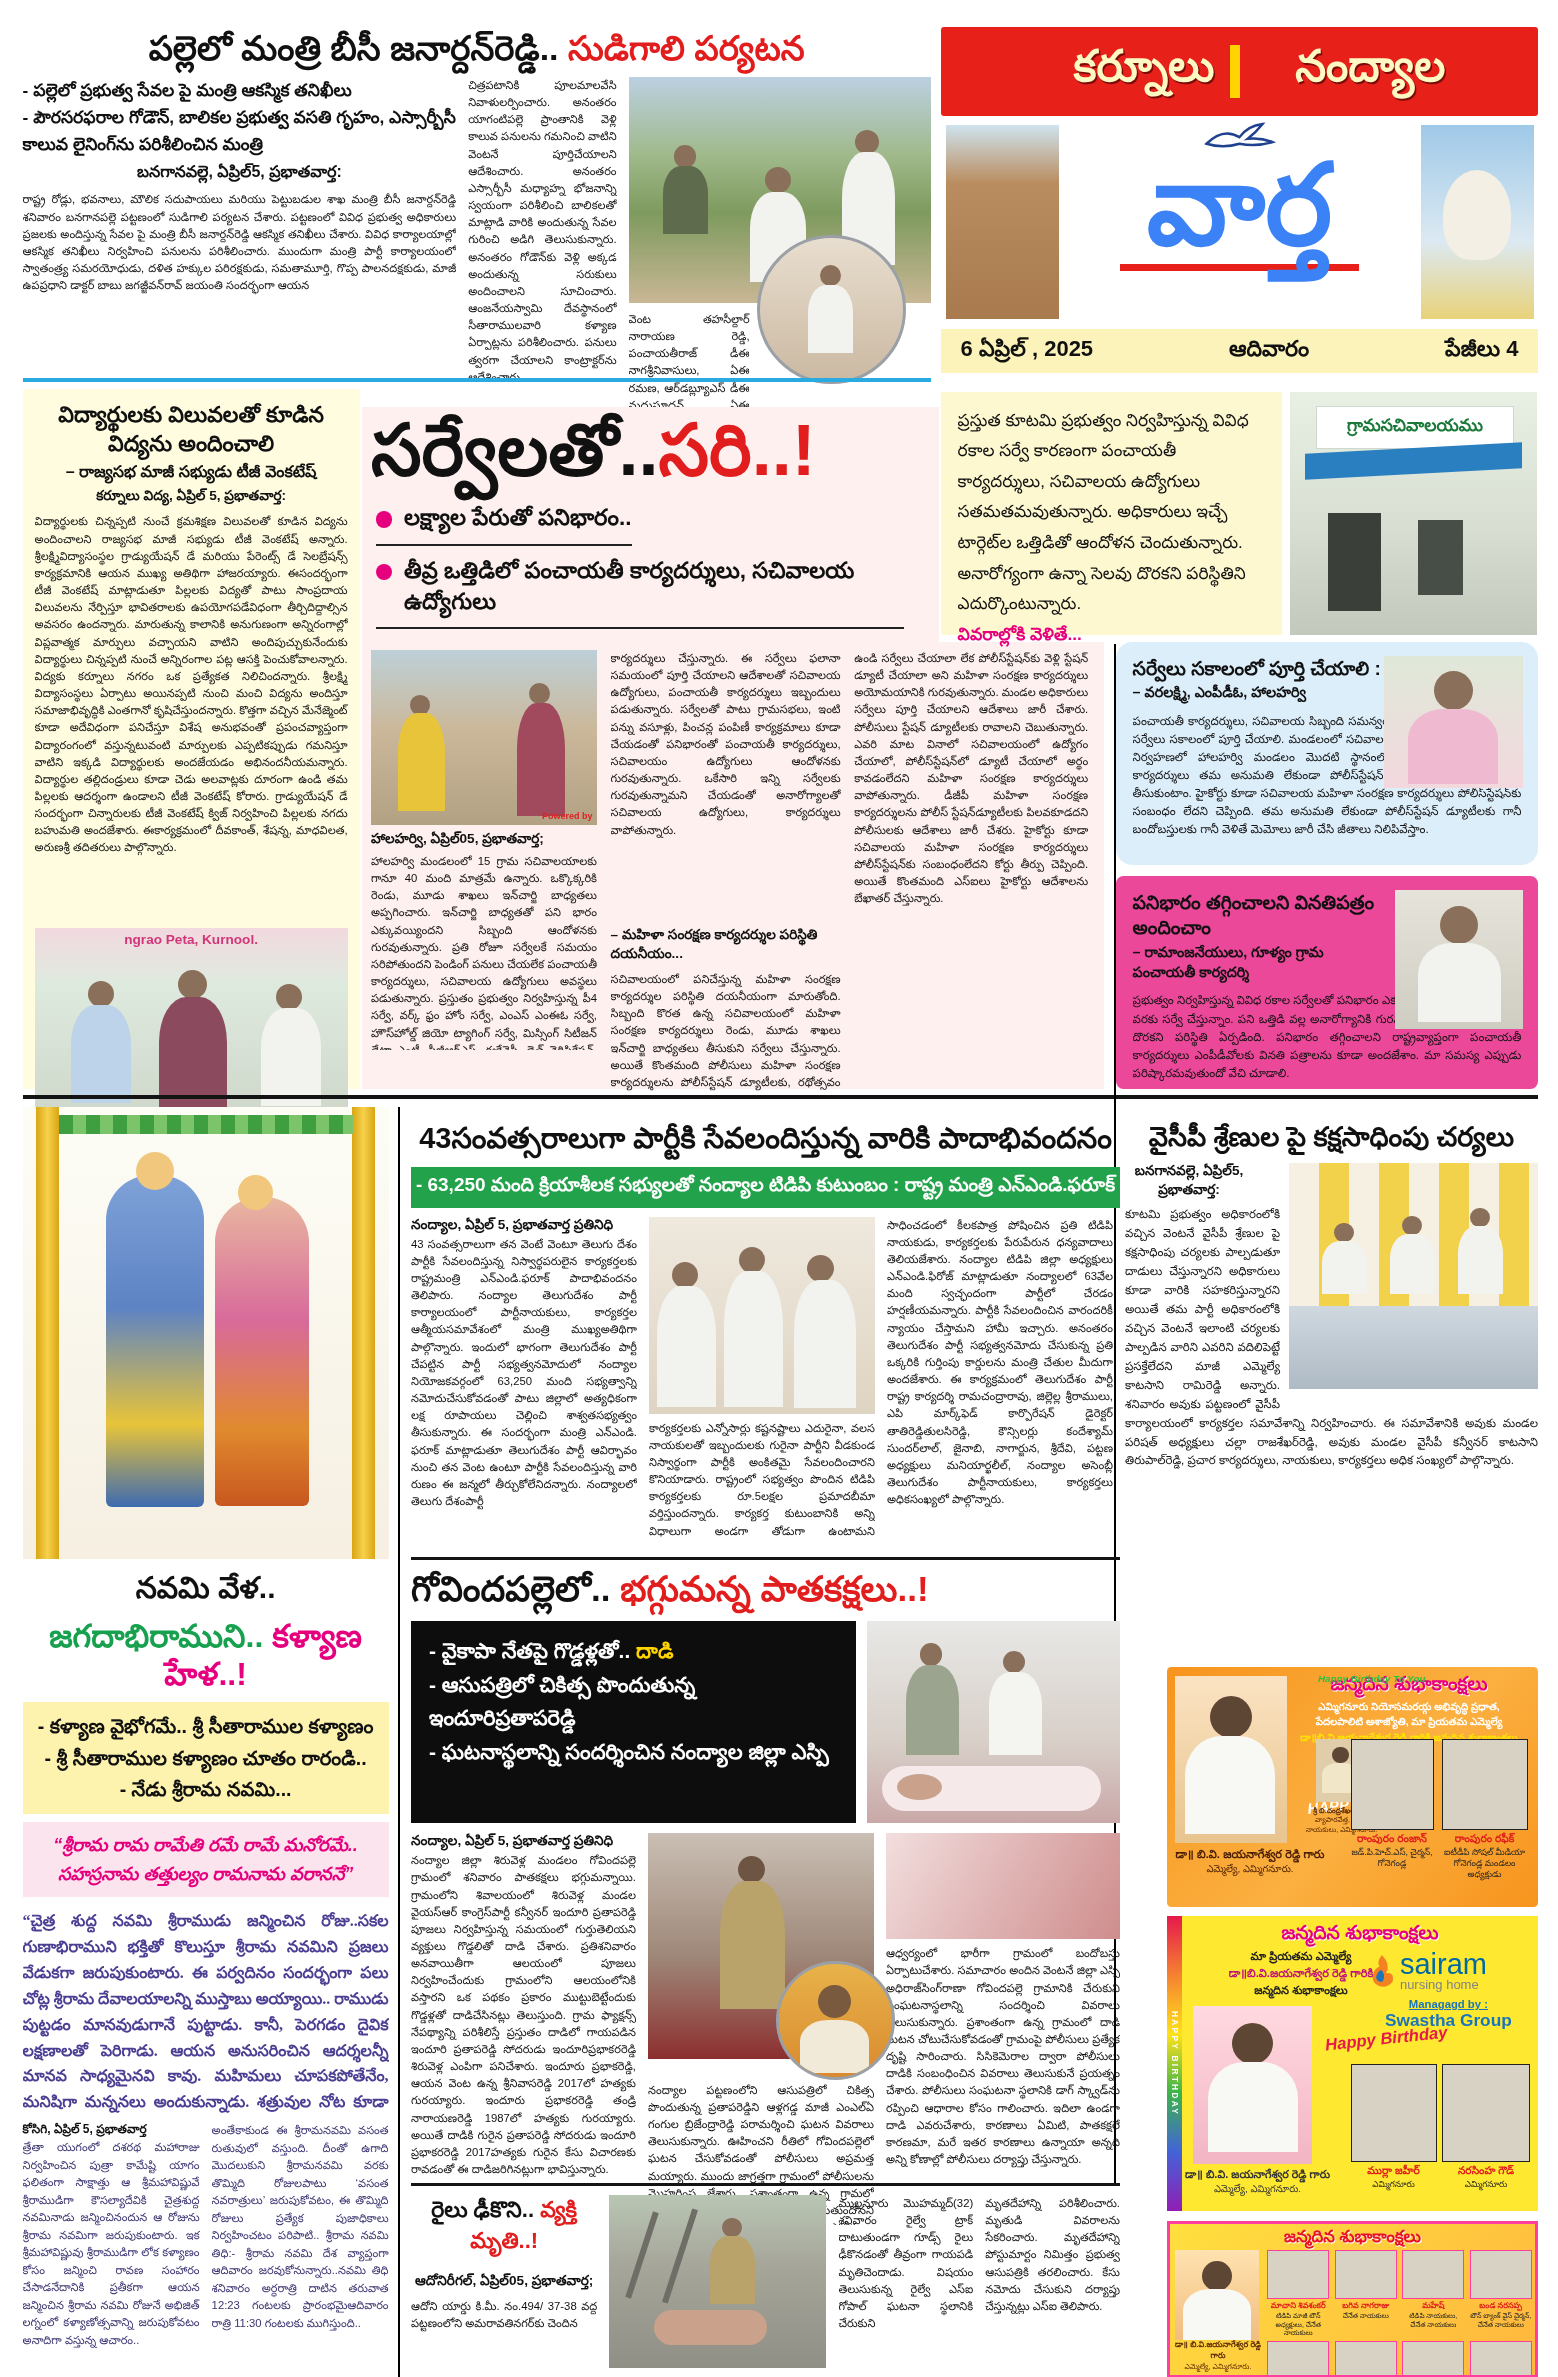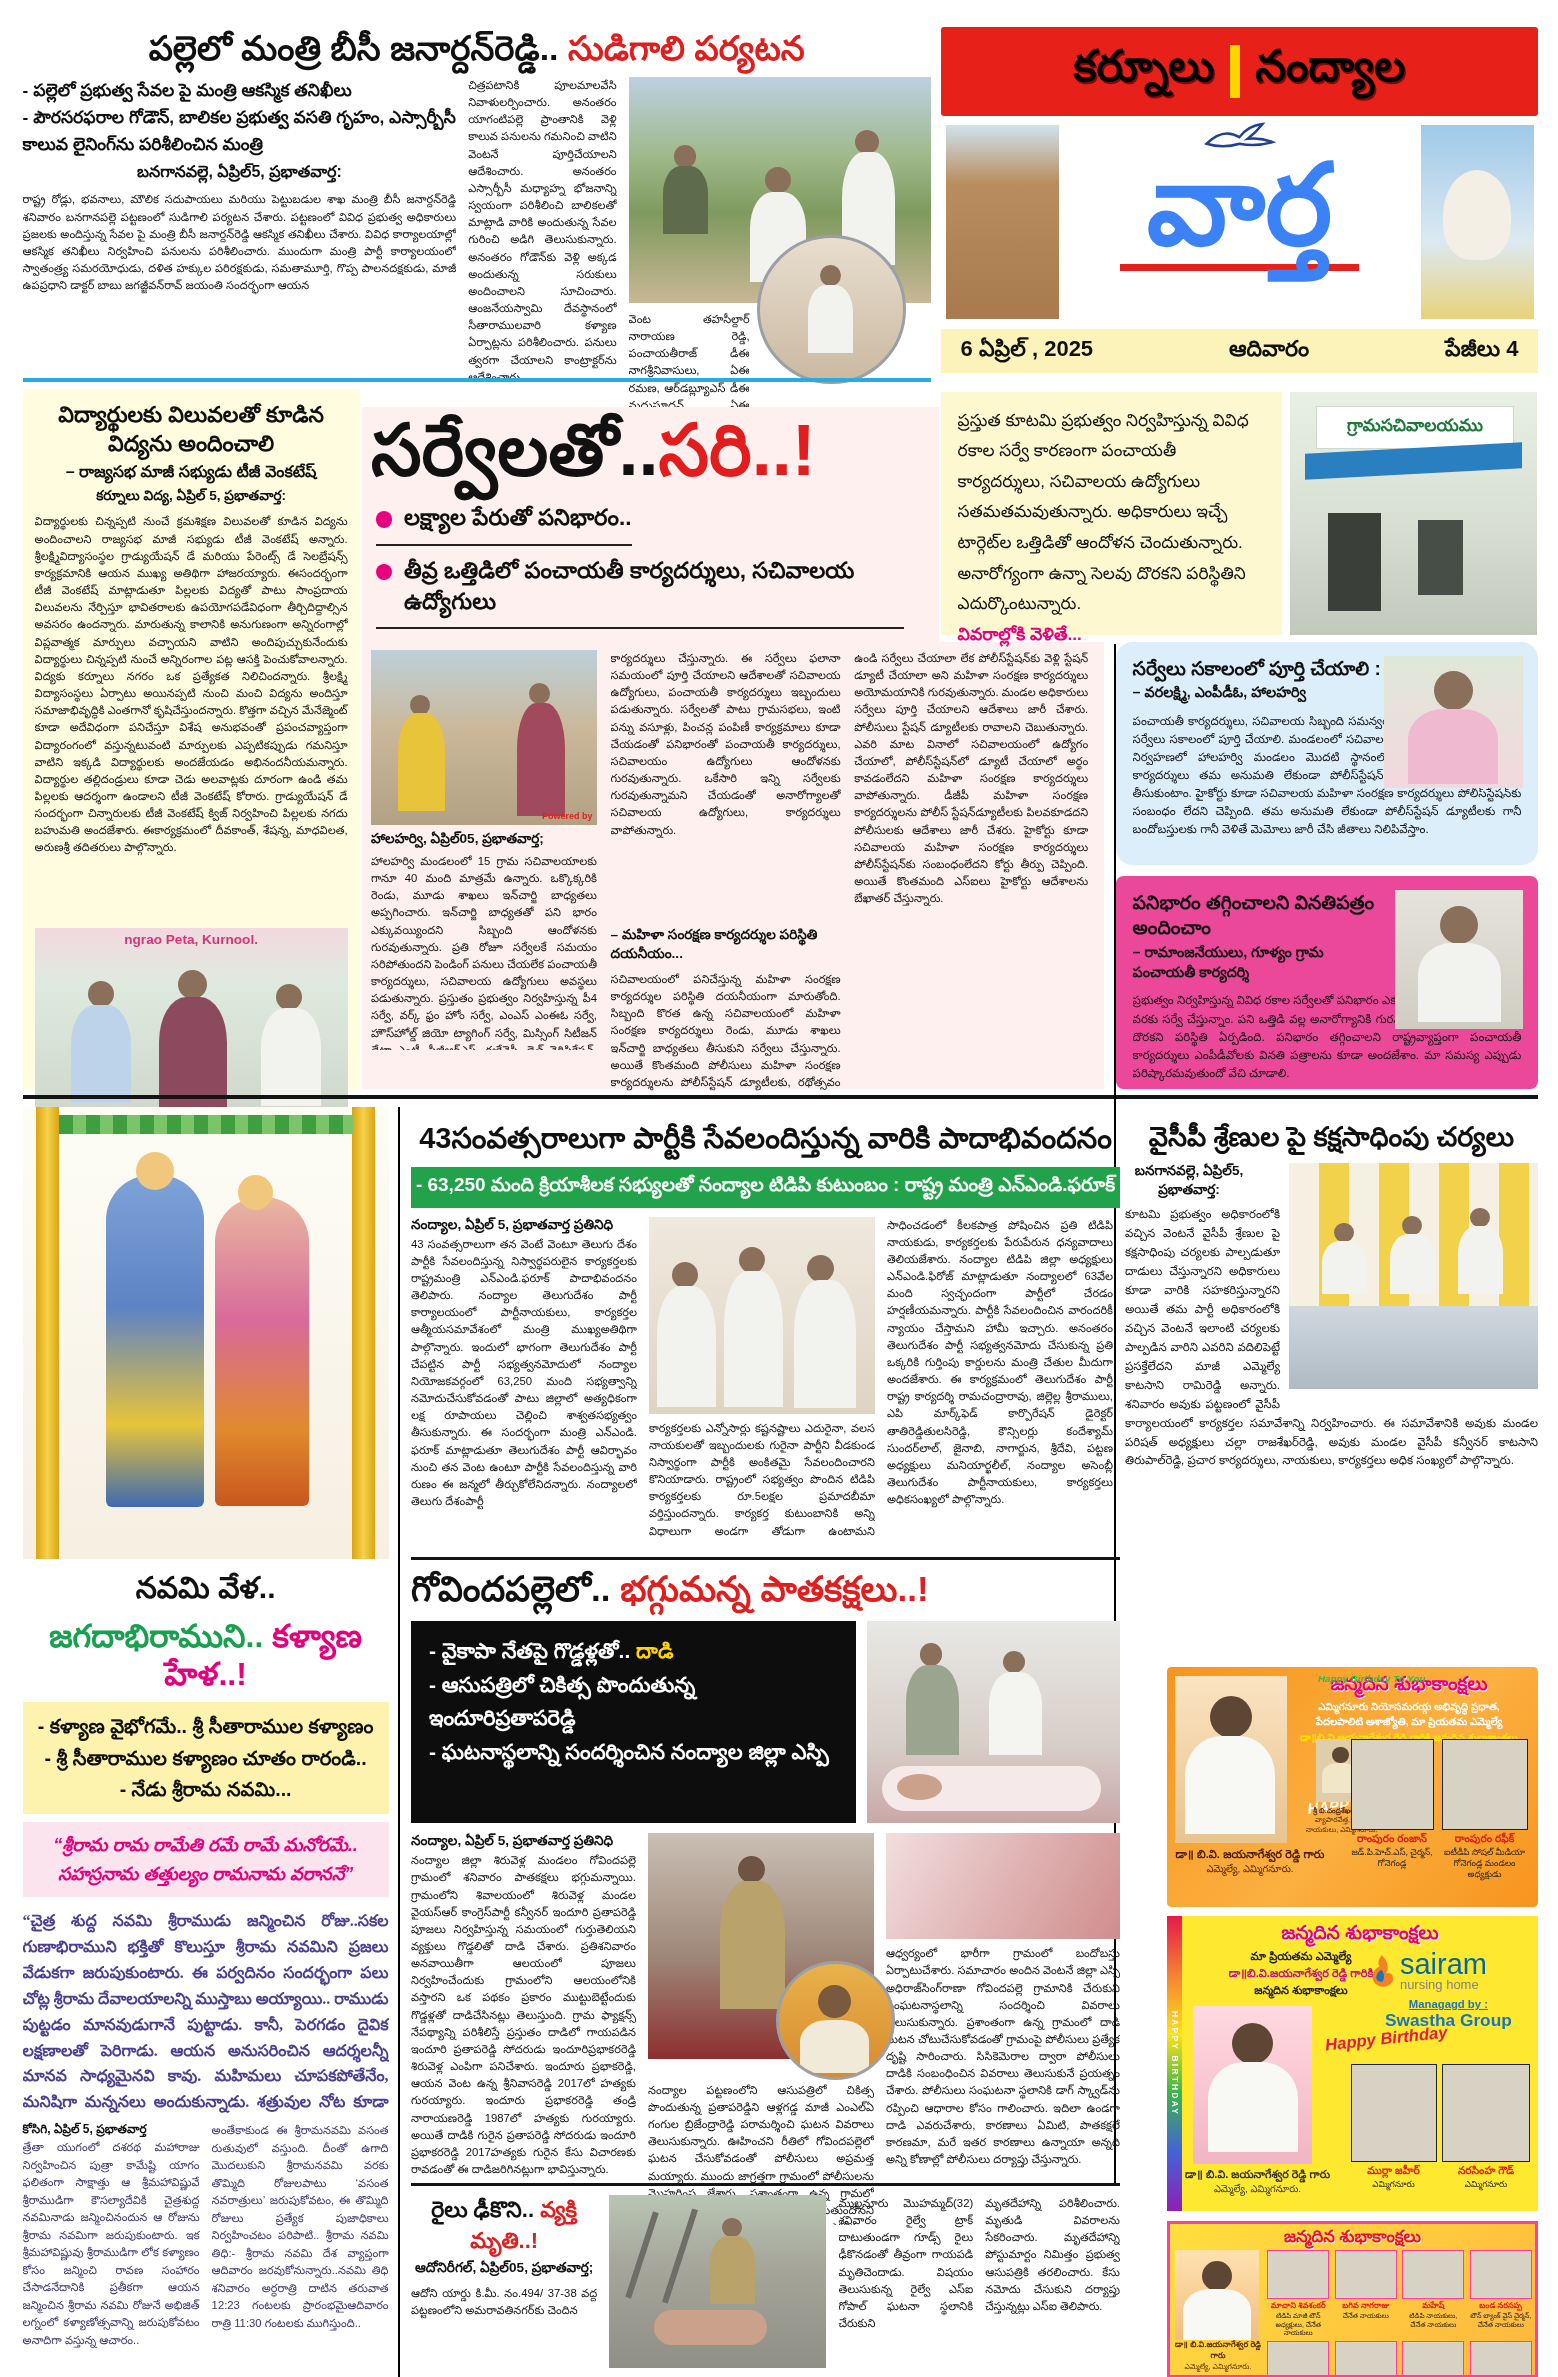--- a/index.html
+++ b/index.html
@@ -14,21 +14,21 @@
   .green{color:#17a14e;}
   .body-txt{font-size:11.3px;line-height:1.52;}
   .dateline{font-weight:bold;font-size:13.6px;}
   
   .ph{position:relative;overflow:hidden;background:#cfd4cf;}
   .ph .head{position:absolute;border-radius:50%;background:#8a6f5a;}
   .ph .torso{position:absolute;border-radius:40% 40% 0 0;background:#f2f2ee;}
   .cap{position:absolute;font-size:9px;color:#d22;}
   
   .mast-red{background:#e8201a;height:89px;display:flex;align-items:center;justify-content:center;gap:15px;border-radius:3px;}
-  .mast-red .t{color:#000000;font-size:44px;font-weight:900;text-shadow:1.5px 2.3px 0 #7a0b08;}
+  .mast-red .t{color:#fef9c3;font-size:44px;font-weight:900;text-shadow:1.5px 2.3px 0 #7a0b08;margin-left:40px;}
   .mast-div{width:10.6px;height:53px;background:#ffd400;}
   .mast-mid{height:213px;position:relative;}
   .mast-title{font-size:113px;font-weight:900;color:#3b82f6;line-height:0.95;text-align:center;}
   .mast-underline{height:7.5px;background:#e8201a;width:70%;margin:4.5px auto 0;}
   .mast-date{height:44px;background:#fbf3b9;display:flex;align-items:center;justify-content:space-between;padding:0 19.6px;font-size:22px;font-weight:bold;}
   
   .vr{background:#000;}
   
   .qbox{border-radius:16.6px;padding:13.6px 16.6px;}
   .qtitle{font-size:19px;font-weight:bold;line-height:1.35;}
@@ -298,21 +298,21 @@
       <div class="body-txt jt ov" style="height:241px;margin-top:6px;">ఆధ్వర్యంలో భారీగా గ్రామంలో బందోబస్తు ఏర్పాటుచేశారు. సమాచారం అందిన వెంటనే జిల్లా ఎస్పి అధిరాజ్‌సింగ్‌రాణా గోవిందపల్లె గ్రామానికి చేరుకుని సంఘటనాస్థలాన్ని సందర్శించి వివరాలు తెలుసుకున్నారు. ప్రశాంతంగా ఉన్న గ్రామంలో దాడి ఘటన చోటుచేసుకోవడంతో గ్రామంపై పోలీసులు ప్రత్యేక దృష్టి సారించారు. సిసికెమెరాల ద్వారా పోలీసులు దాడికి సంబంధించిన వివరాలు తెలుసుకునే ప్రయత్నం చేశారు. పోలీసులు సంఘటనా స్థలానికి డాగ్ స్క్వాడ్‌ను రప్పించి ఆధారాల కోసం గాలించారు. ఇదిలా ఉండగా దాడి ఎవరుచేశారు, కారణాలు ఏమిటి, పాతకక్షలే కారణమా, మరే ఇతర కారణాలు ఉన్నాయా అన్నది అన్ని కోణాల్లో పోలీసులు దర్యాప్తు చేస్తున్నారు.</div>
     </div>
   </div>
 </div>
 
 <div class="abs" style="left:411px;top:2183px;width:709px;height:3px;background:#141414;"></div>
 
 <div class="abs" style="left:411px;top:2195px;width:709px;height:179px;display:flex;gap:12px;">
   <div style="width:188px;">
     <div class="ctr" style="font-size:22px;font-weight:900;line-height:1.4;"><span>రైలు ఢీకొని.. </span><span class="red">వ్యక్తి మృతి..!</span></div>
-    <div class="ctr dateline" style="margin-top:3px;">ఆదోనిరీగల్, ఏప్రిల్05, ప్రభాతవార్త;</div>
+    <div class="ctr dateline" style="margin-top:16px;">ఆదోనిరీగల్, ఏప్రిల్05, ప్రభాతవార్త;</div>
     <div class="body-txt jt ov" style="height:83px;margin-top:6px;">ఆదోని యార్డు కి.మీ. నం.494/ 37-38 వద్ద పట్టణంలోని అమరావతినగర్‌కు చెందిన</div>
   </div>
   <div class="ph" style="width:219px;height:173px;background:linear-gradient(180deg,#b9c6b4 0%,#a6a69a 40%,#8f8f86 100%);">
     <div style="position:absolute;left:30px;top:15px;width:6px;height:90px;background:#6e6e66;transform:rotate(18deg);"></div>
     <div style="position:absolute;left:68px;top:12px;width:6px;height:98px;background:#6e6e66;transform:rotate(18deg);"></div>
     <div class="head" style="width:19.6px;height:19.6px;left:113px;top:22.6px;"></div>
       <div class="torso" style="width:45px;height:68px;left:101px;top:41px;background:#b9a36a;"></div>
     <div style="position:absolute;left:45px;bottom:22.6px;width:113px;height:35px;border-radius:18px;background:#caa18a;"></div>
   </div>
   <div class="body-txt jt ov" style="width:136px;height:173px;">ముల్లనూరు మొహమ్మద్(32) శనివారం రైల్వే ట్రాక్ దాటుతుండగా గూడ్స్ రైలు ఢీకొనడంతో తీవ్రంగా గాయపడి మృతిచెందాడు. విషయం తెలుసుకున్న రైల్వే ఎస్ఐ గోపాల్ ఘటనా స్థలానికి చేరుకుని</div>

